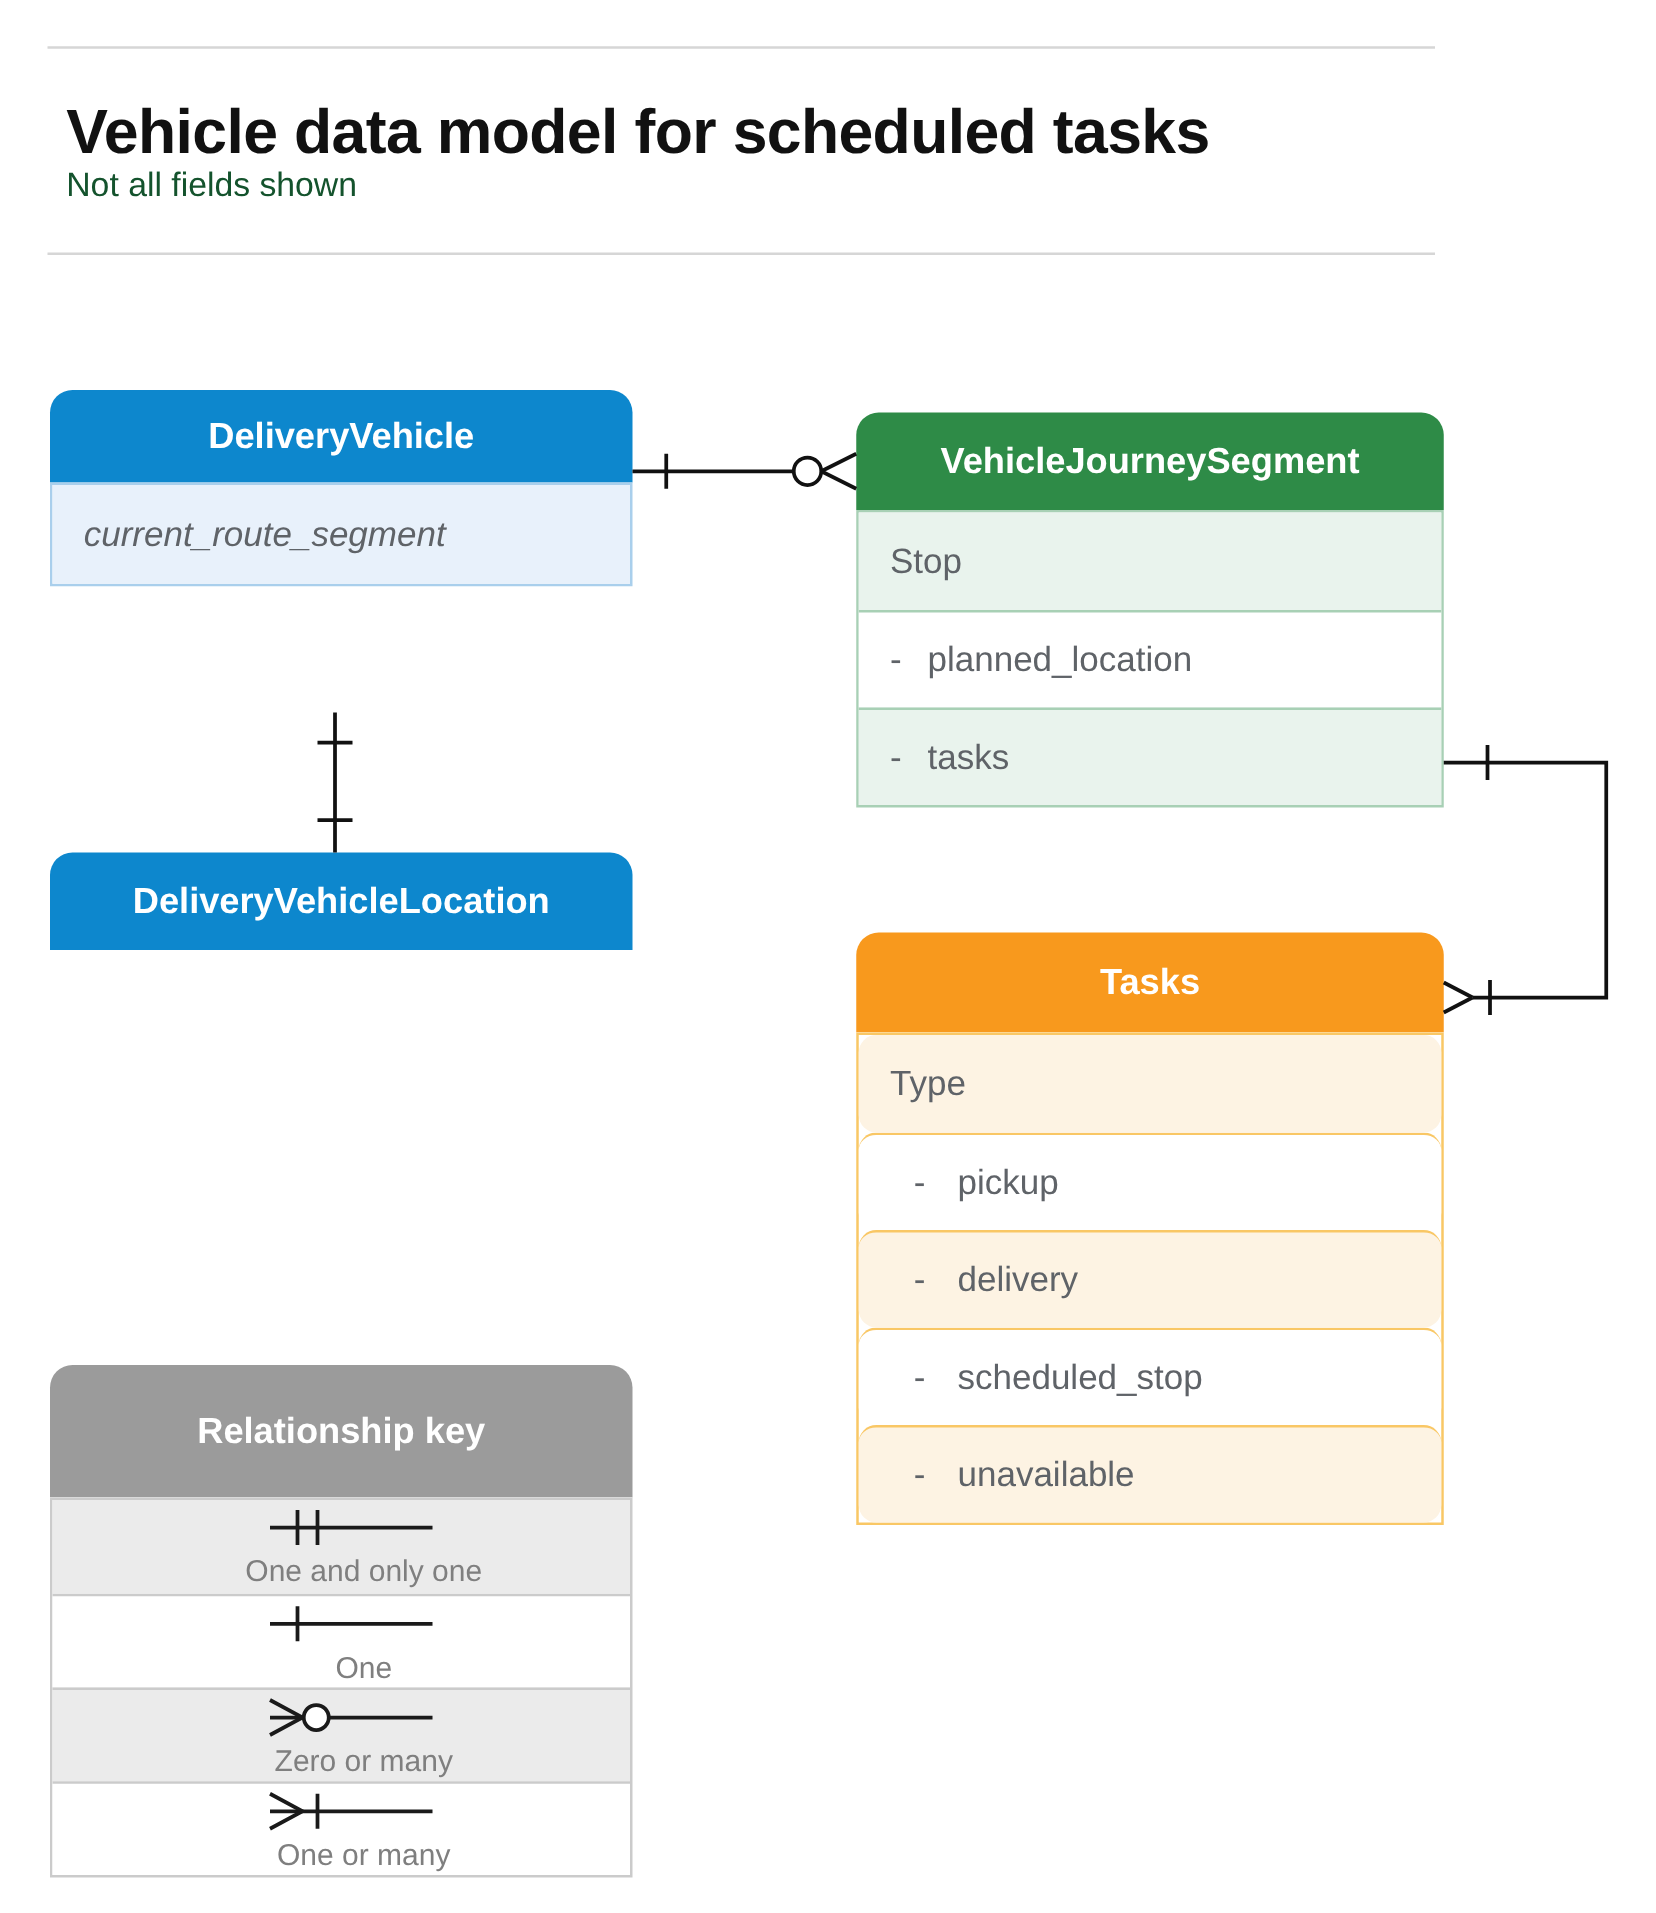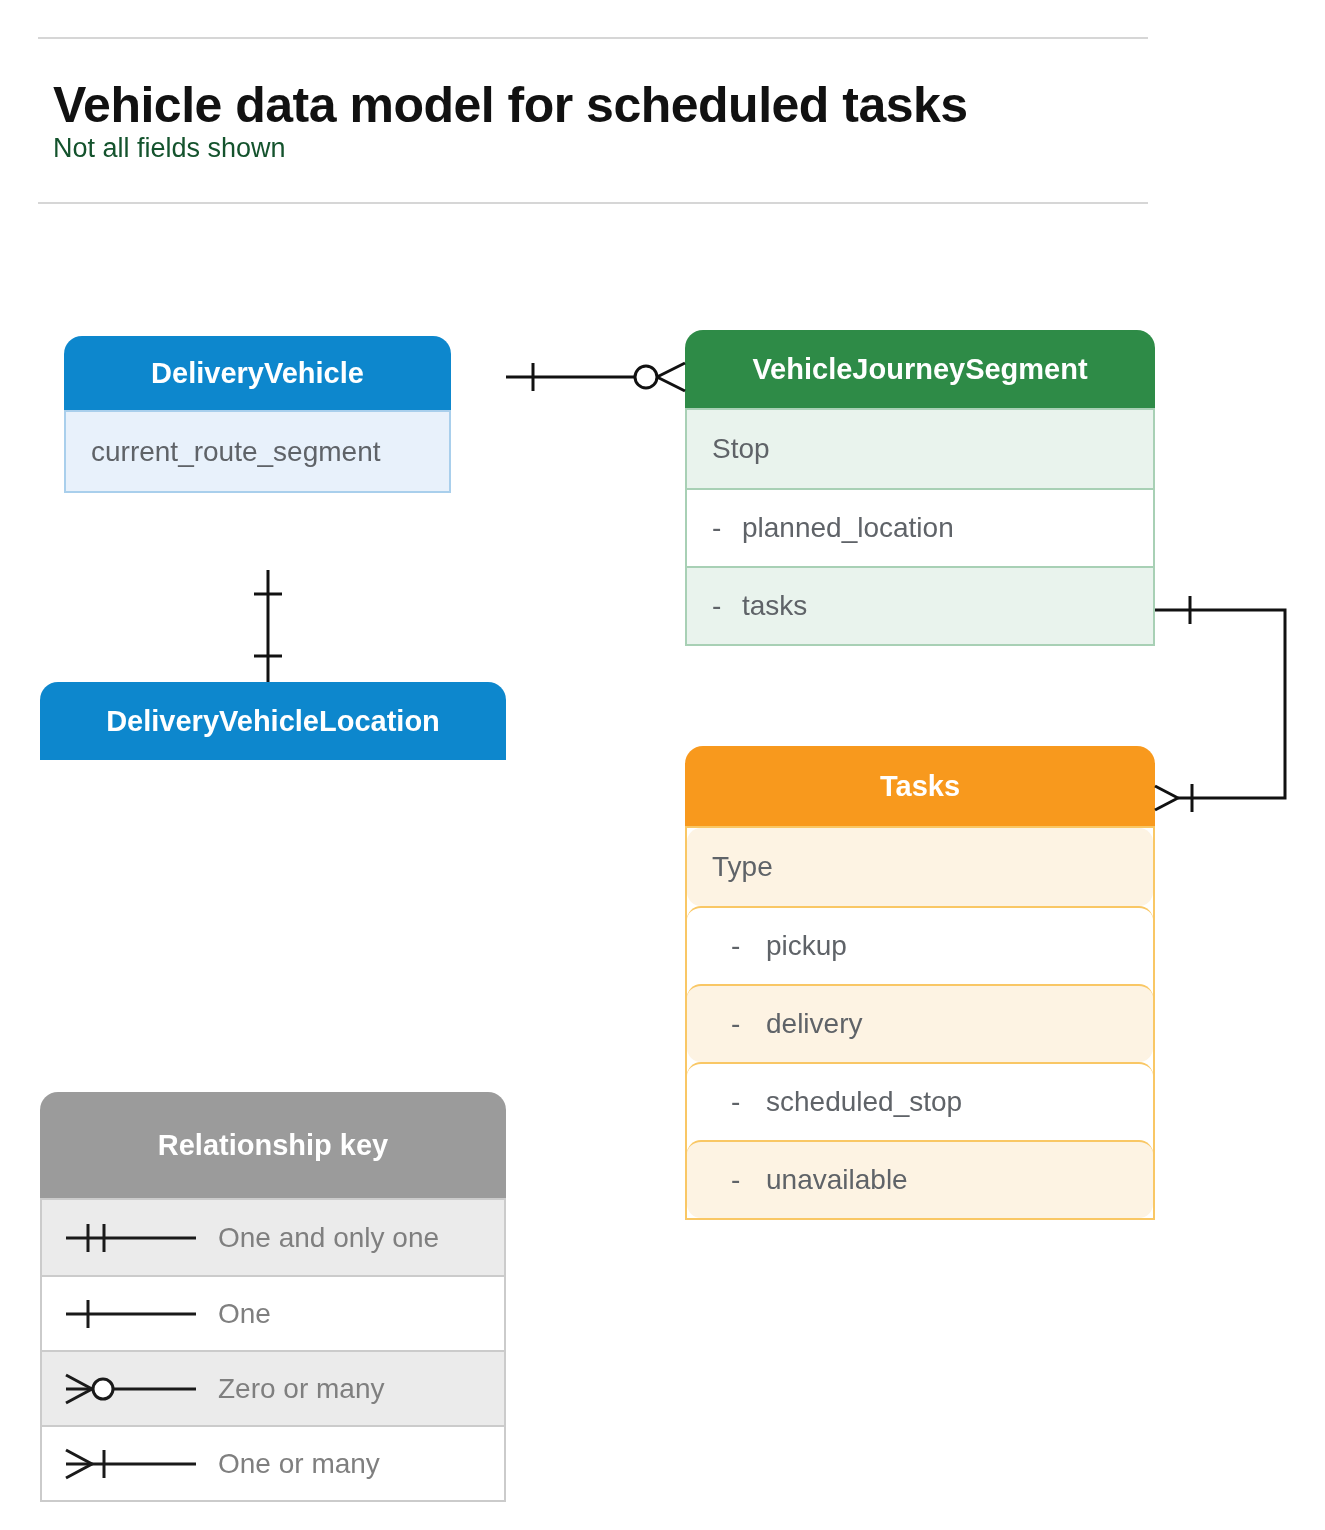--- a/index.html
+++ b/index.html
@@ -17,21 +17,21 @@
   .entity-rows{box-sizing:border-box;background:#fff;}
   .row{box-sizing:border-box;display:flex;align-items:center;font-size:28px;
     color:var(--text-dark,#5f6368);padding-left:25px;}
   .row .dash{display:inline-block;width:30px;flex:0 0 auto;}
   .row.indent{padding-left:44px;}
   .row.indent .dash{width:35px;}
 
   
   .blue .entity-header{background:var(--blue,#0d87cd);}
   .blue .entity-rows{border:2px solid var(--blue-border,#a9cfec);border-top:2px solid var(--blue-border,#a9cfec);}
-  .blue .row{height:79px;border-top:2px solid var(--blue-border,#a9cfec);}
+  .blue .row{height:79px;border-top:2px solid var(--blue-border,#a9cfec);font-style:italic;}
   .blue .row:first-child{border-top:none;}
   .blue .row:nth-child(odd){background:var(--blue-light,#e8f1fb);}
   .blue .row:nth-child(even){background:#ffffff;}
 
   
   .green .entity-header{background:var(--green,#2e8b47);text-align:right;}
   .green .entity-rows{border:2px solid var(--green-border,#a8d0b5);}
   .green .row{height:78px;border-top:2px solid var(--green-border,#a8d0b5);}
   .green .row:first-child{border-top:none;}
   .green .row:nth-child(odd){background:var(--green-light,#e9f3ed);}
@@ -42,21 +42,21 @@
   .orange .entity-rows{border:2px solid var(--orange-border,#f9c765);}
   .orange .row{height:78px;border-top:2px solid var(--orange-border,#f9c765);border-radius:14px;}
   .orange .row:first-child{border-top:none;}
   .orange .row:nth-child(odd){background:var(--orange-light,#fdf3e3);}
   .orange .row:nth-child(even){background:#ffffff;}
 
   
   .grayk .entity-header{background:var(--gray,#9b9b9b);}
   .grayk .entity-rows{border:2px solid var(--gray-border,#cbcbcb);}
   .grayk .row{height:75px;border-top:2px solid var(--gray-border,#cbcbcb);
-    color:var(--text-key,#7f7f7f);font-size:28px;padding-left:22px;}
+    color:var(--text-key,#7f7f7f);font-size:24px;padding-left:22px;flex-direction:column;}
   .grayk .row:first-child{border-top:none;}
   .grayk .row:nth-child(odd){background:var(--gray-light,#ebebeb);}
   .grayk .row:nth-child(even){background:#ffffff;}
   .key-icon{flex:0 0 auto;}
   .key-label{margin-left:14px;}
 
   .connector-overlay{position:absolute;left:0;top:0;pointer-events:none;}
   .connector-overlay line,.connector-overlay polyline,.connector-overlay circle{
     stroke:var(--connector,#111);stroke-width:3;fill:none;}
   .connector-overlay circle{fill:#ffffff;}
@@ -66,21 +66,21 @@
 </head>
 <body>
 
 <div class="canvas">
 
   <div class="rule" style="top:37px;"></div>
   <div class="page-title">Vehicle data model for scheduled tasks</div>
   <div class="page-subtitle">Not all fields shown</div>
   <div class="rule" style="top:202px;"></div>
 
-  <div class="entity blue" style="left:40px;top:336px;width:387px;margin-left:24px;">
+  <div class="entity blue" style="left:40px;top:312px;width:466px;">
     <div class="entity-header" style="height:74px;">
       <span>DeliveryVehicle</span>
     </div>
     <div class="entity-rows">
       <div class="row">
         <span class="label">current_route_segment</span>
       </div>
     </div>
   </div>
 

